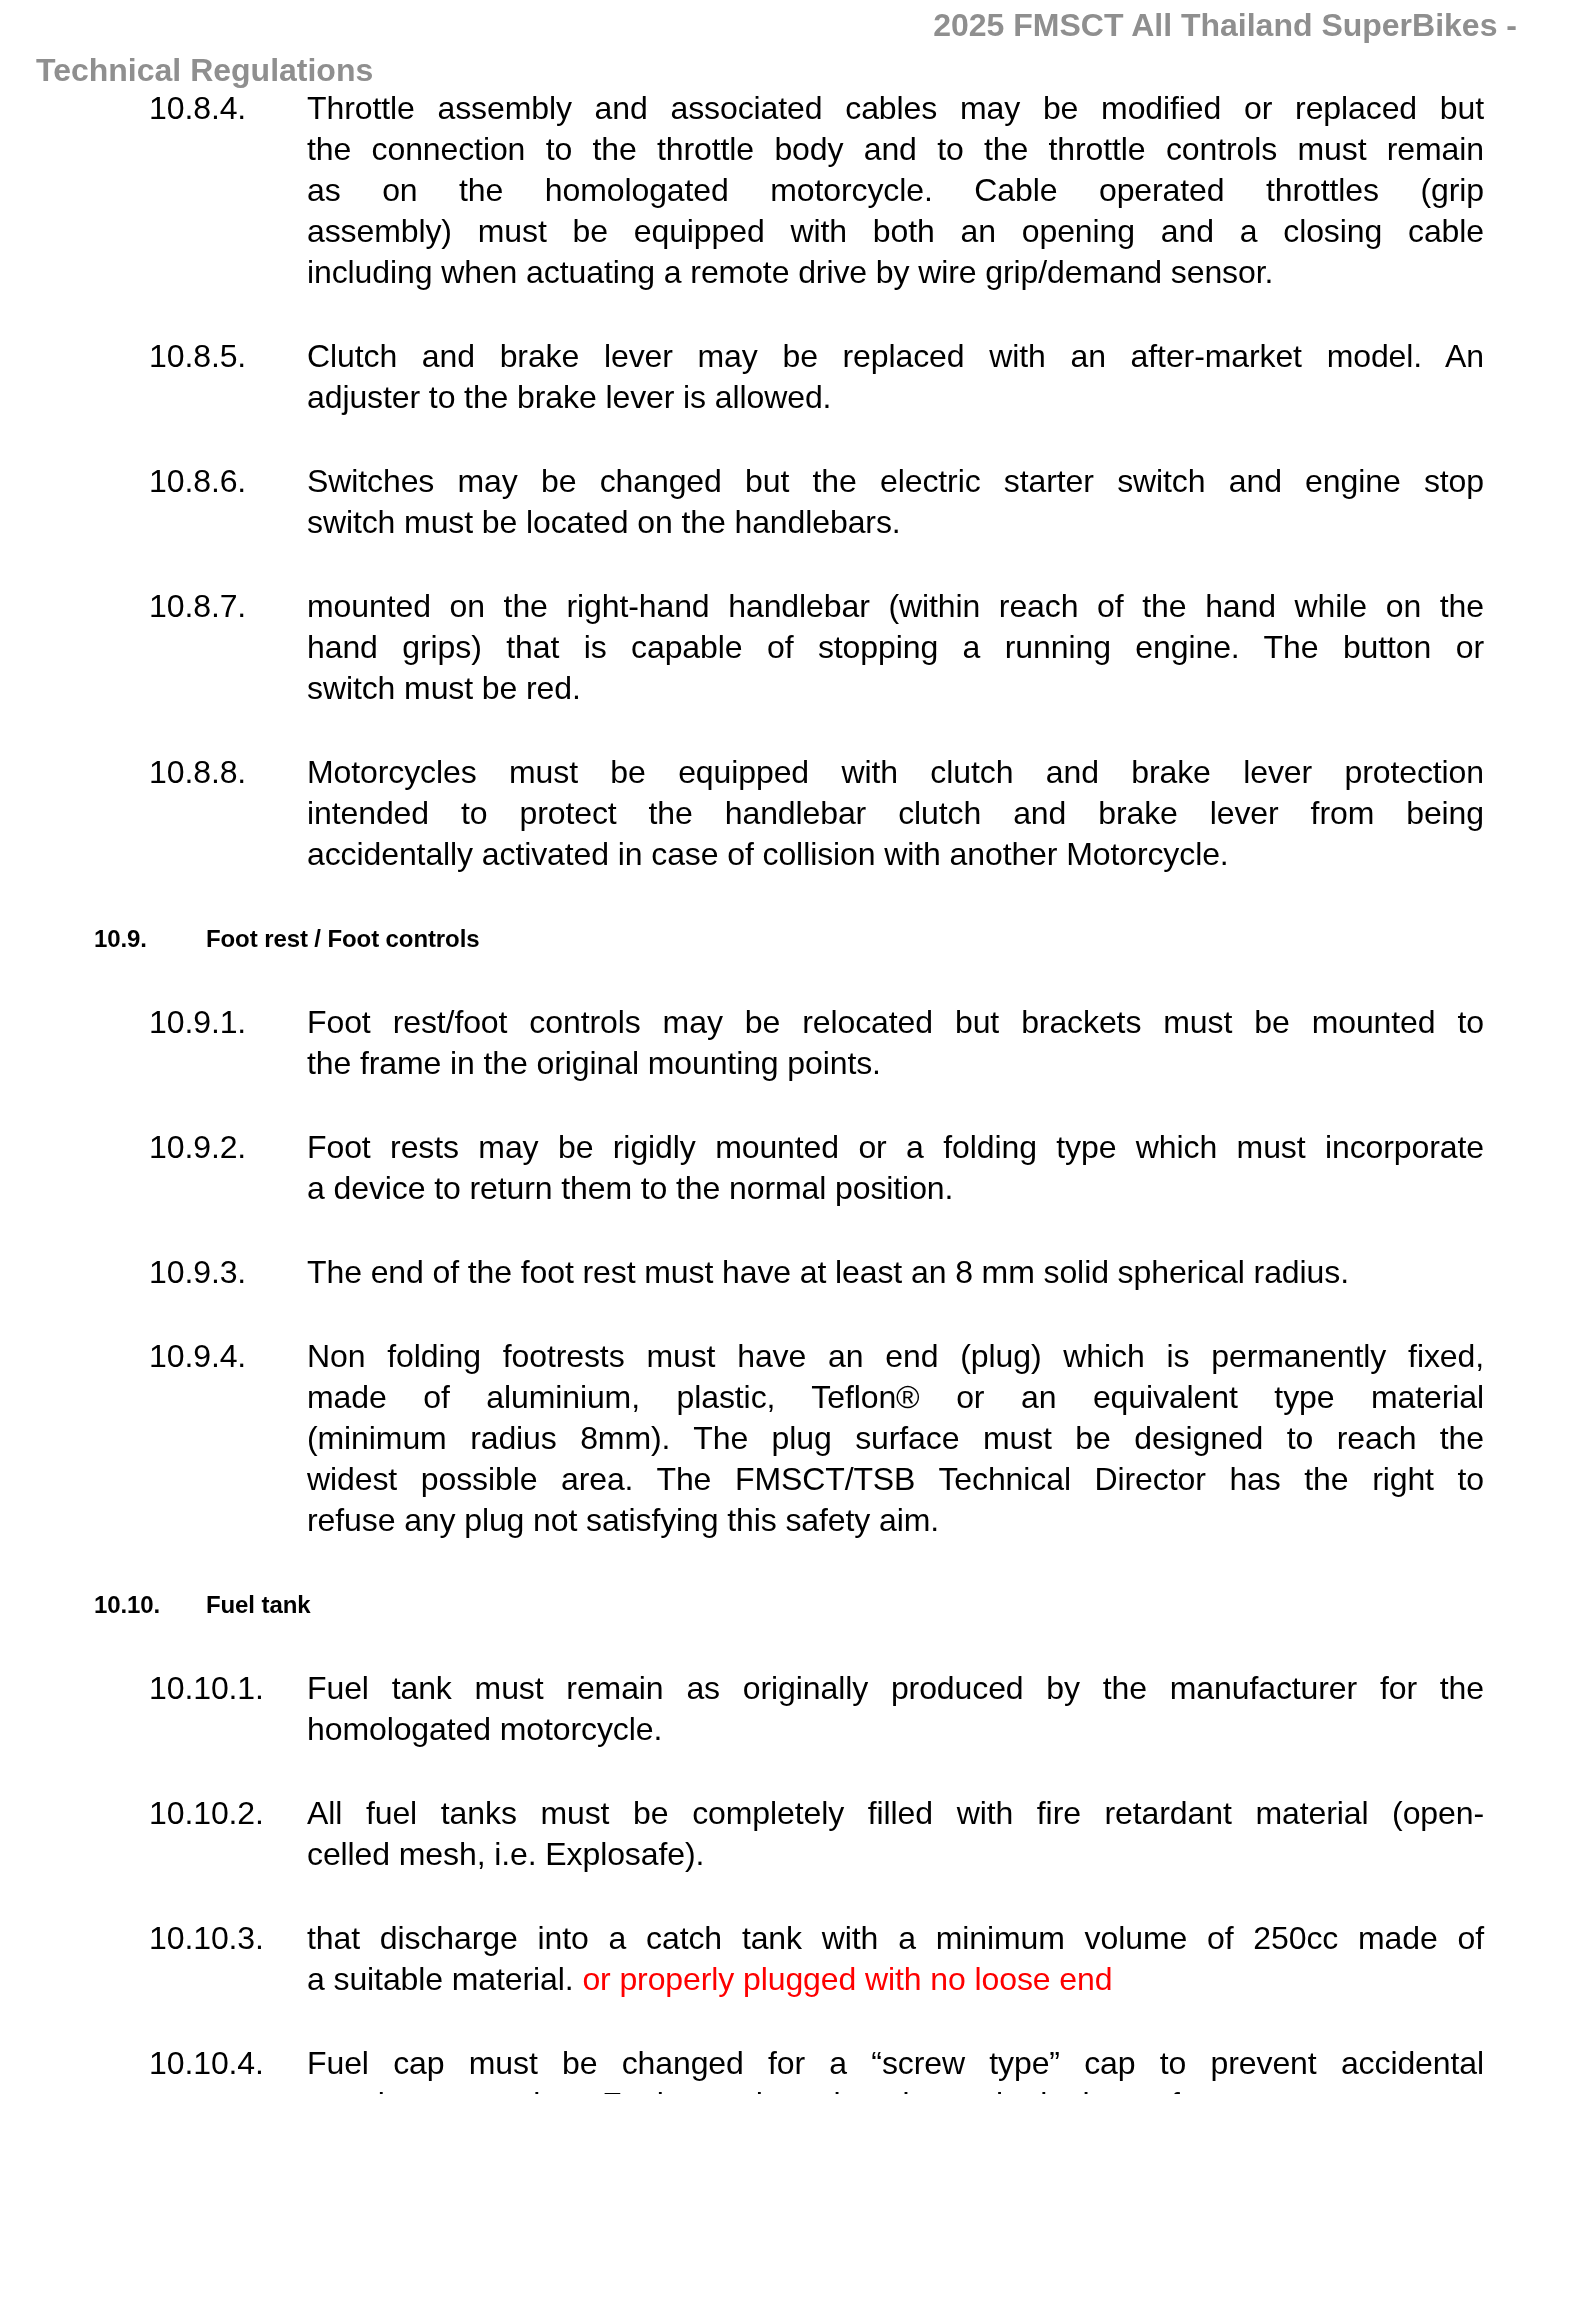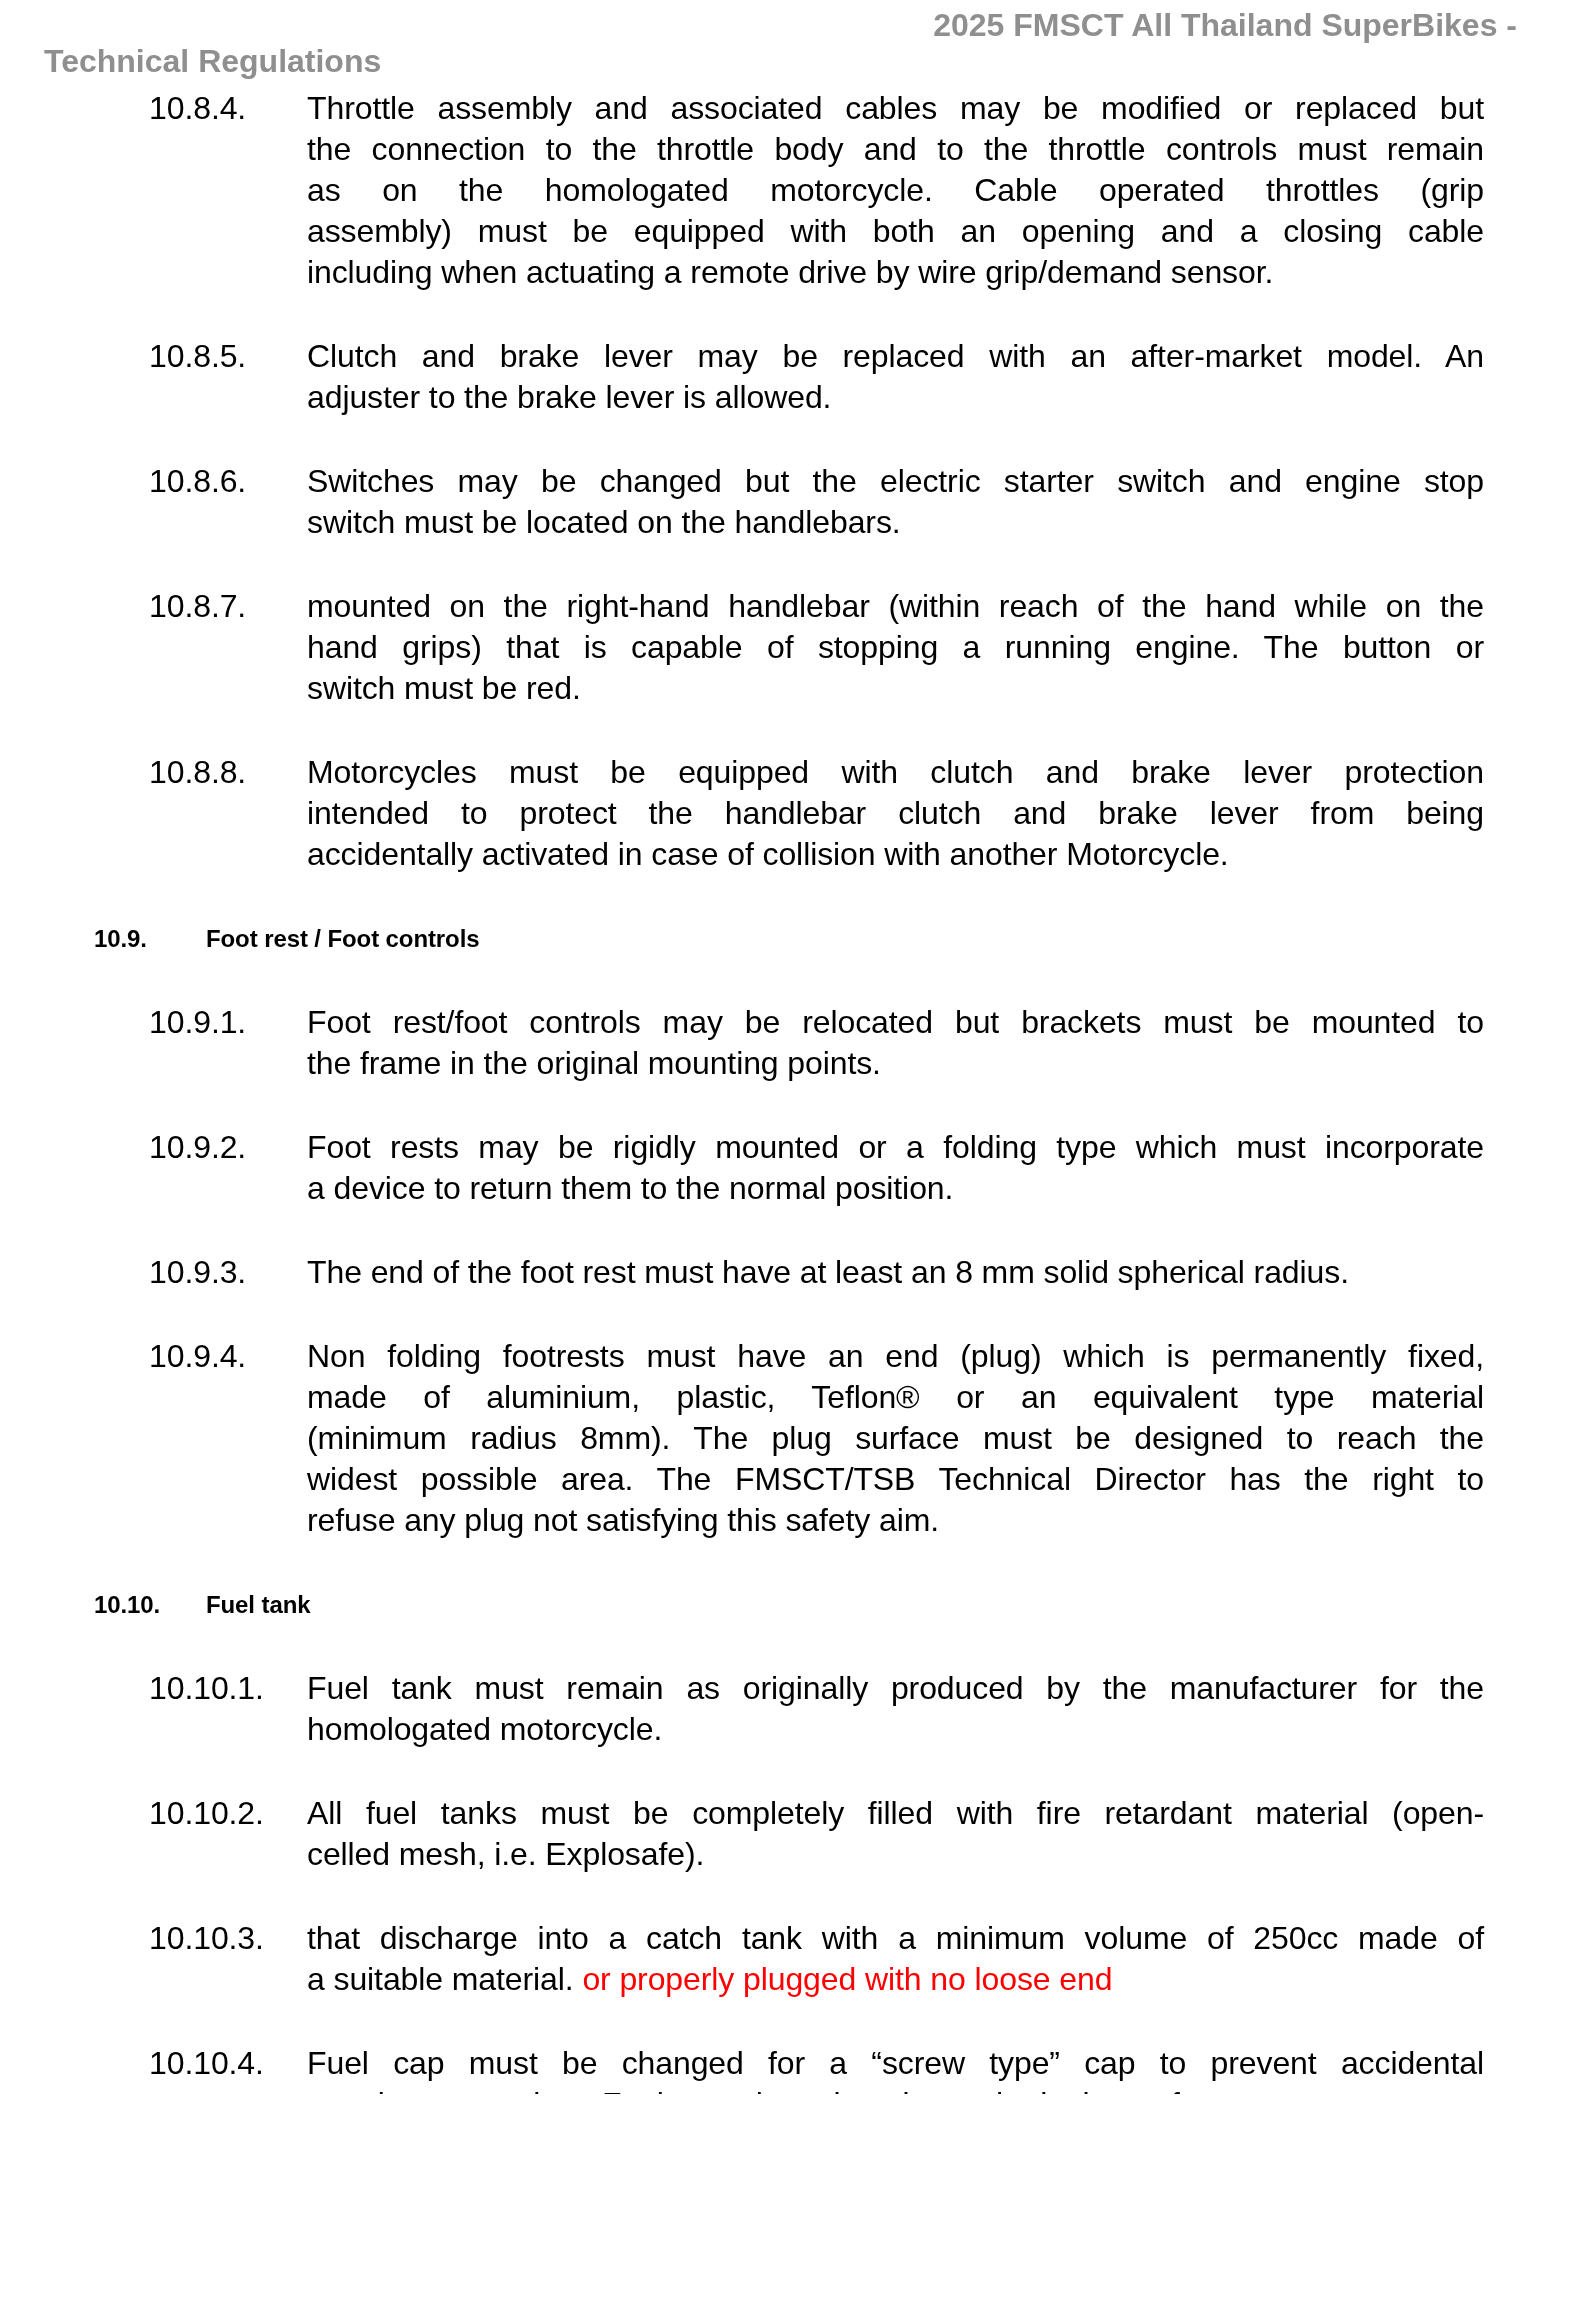--- a/index.html
+++ b/index.html
@@ -12,24 +12,23 @@
     font-family: "Liberation Sans", "DejaVu Sans", sans-serif;
     color: var(--body-black, #000);
   }
   
   .hdr-right {
     position: absolute; top: 7.2px; right: 56px;
     font-size: 32px; font-weight: bold; color: var(--header-gray, #8f8f8f);
     white-space: nowrap;
   }
   .hdr-left {
-    position: absolute; top: 43px; left: 36px;
+    position: absolute; top: 52px; left: 36px;
     font-size: 32px; font-weight: bold; color: var(--header-gray, #8f8f8f);
     white-space: nowrap;
-    margin-left: 8px;
   }
   
   .content {
     position: absolute; top: 88px; left: 94px; width: 1390px;
   }
   .sec-heading {
     margin: 0 0 43px 0;
     font-size: 24px; font-weight: bold; line-height: 41px;
     letter-spacing: -0.1px;
   }

